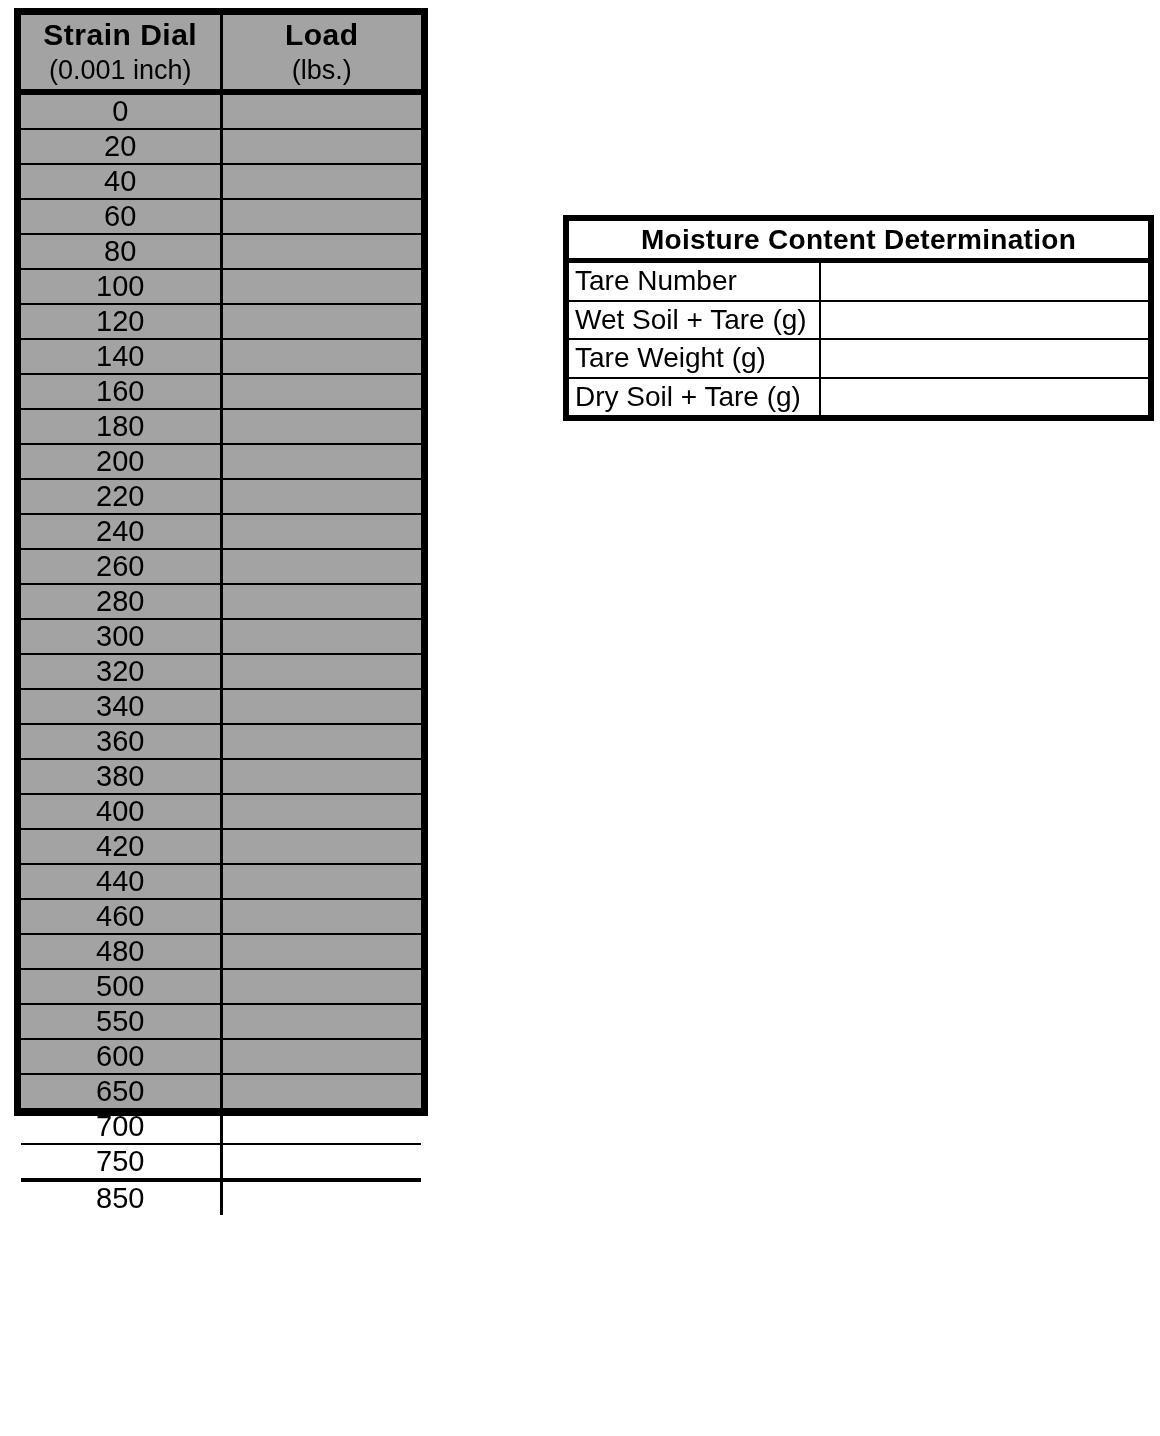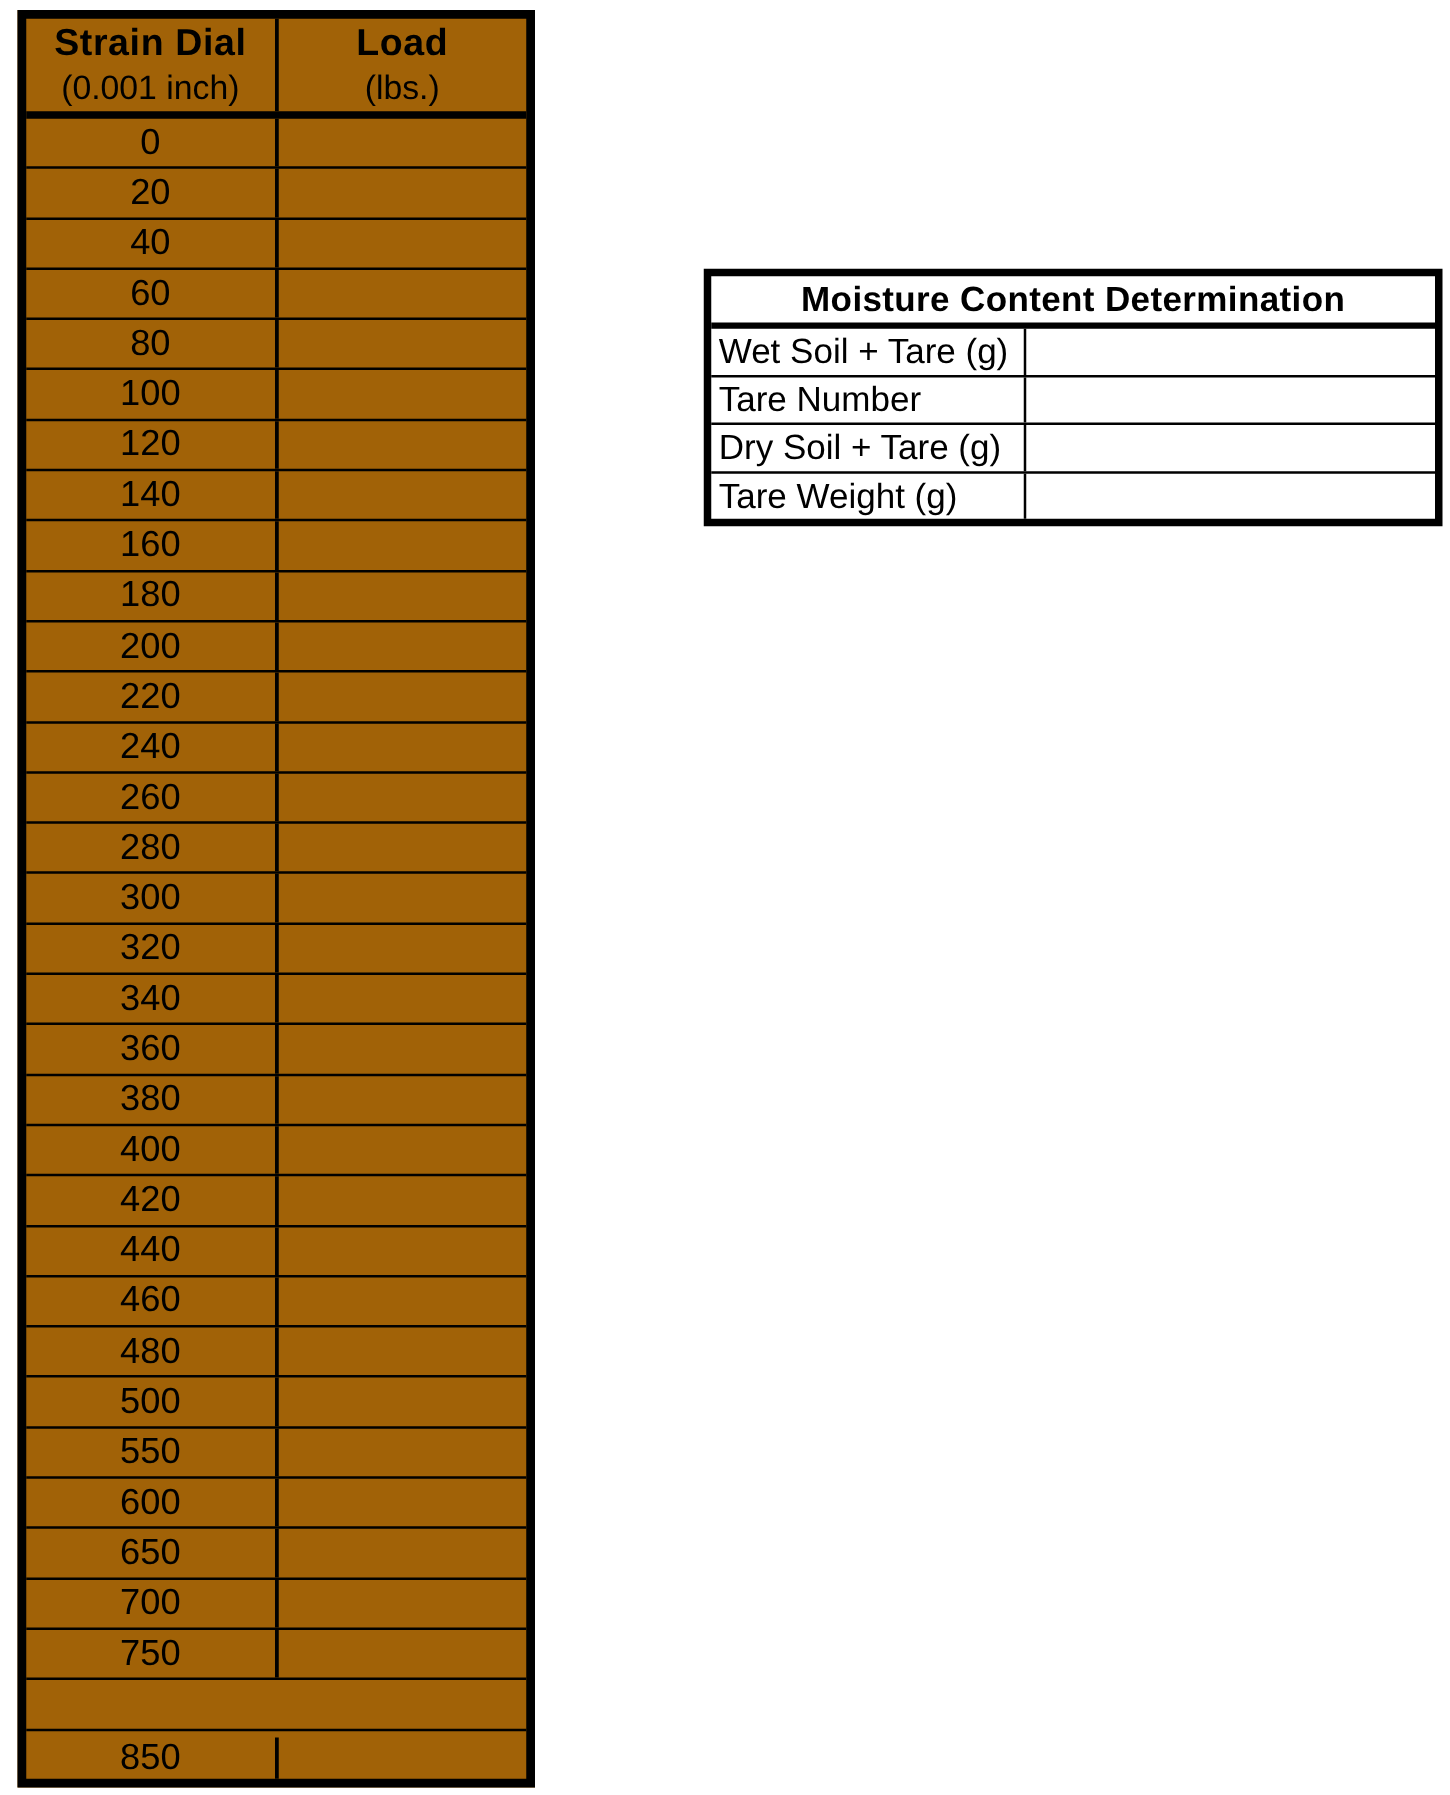--- a/index.html
+++ b/index.html
@@ -15,26 +15,26 @@
     position: relative;
     overflow: hidden;
   }
 
   
   .strain-table {
     position: absolute;
     left: 14px;
     top: 8px;
     width: 414px;
-    height: 1422px;
+    height: 1108px;
     border: 7px solid #000;
     box-sizing: border-box;
     display: flex;
     flex-direction: column;
-    background: #a16207;
+    background: #a3a3a3;
   }
   .strain-header {
     display: flex;
     height: 80px;
     flex: 0 0 80px;
     border-bottom: 6px solid #000;
     box-sizing: border-box;
   }
   .strain-header .hcol {
     flex: 1 1 0;
@@ -285,29 +285,29 @@
         <div class="scell">850</div>
         <div class="lcell"></div>
       </div>
     </div>
 </div>
 
 <div class="moisture-table">
   <div class="mheader">Moisture Content Determination</div>
   <div class="mrows" id="moisture-rows">
       <div class="mrow">
+        <div class="mlabel">Tare Number</div>
+        <div class="mvalue"></div>
+      </div>
+      <div class="mrow">
         <div class="mlabel">Wet Soil + Tare (g)</div>
         <div class="mvalue"></div>
       </div>
       <div class="mrow">
-        <div class="mlabel">Tare Number</div>
+        <div class="mlabel">Tare Weight (g)</div>
         <div class="mvalue"></div>
       </div>
       <div class="mrow">
         <div class="mlabel">Dry Soil + Tare (g)</div>
         <div class="mvalue"></div>
       </div>
-      <div class="mrow">
-        <div class="mlabel">Tare Weight (g)</div>
-        <div class="mvalue"></div>
-      </div>
     </div>
 </div>
 
 </body></html>

